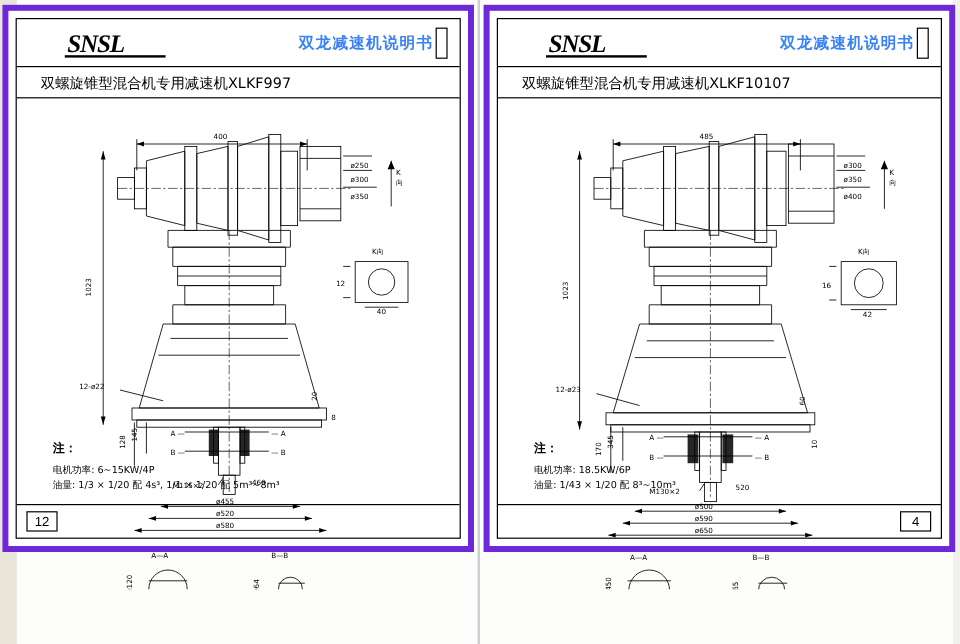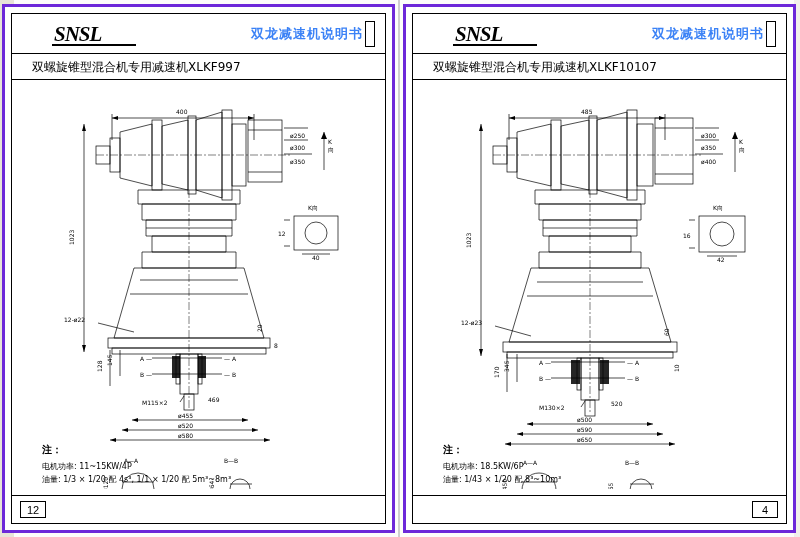--- a/index.html
+++ b/index.html
@@ -6,22 +6,22 @@
   body{
     width:800px;height:537px;background:#ffffff;
     font-family:"Liberation Sans", sans-serif;
     overflow:hidden;
   }
   .page{
     position:absolute;top:0;left:0;width:800px;height:537px;
     background:#fdfdfb;
   }
   .sheet{
-    position:absolute;top:4px;width:393px;height:529px;
-    background:#ffffff;border:3px solid #6d28d9;box-sizing:border-box;
+    position:absolute;top:4px;width:393px;height:456px;
+    background:#ffffff;border:5px solid #6d28d9;box-sizing:border-box;
   }
   .sheet.left{left:2px;}
   .sheet.right{left:403px;}
   .inner{
     position:absolute;left:6px;top:6px;right:6px;bottom:6px;
     border:1px solid #000;box-sizing:border-box;
   }
   
   .hdr{
     position:absolute;left:0;top:0;right:0;height:40px;
@@ -231,21 +231,21 @@
             <text x="202" y="412" stroke="none" fill="#000" transform="rotate(-90 202,412)">ø64</text>
             <text x="216" y="436" stroke="none" fill="#000">73.5</text>
             <line x1="212" y1="428" x2="244" y2="428"></line>
             <text x="248" y="432" stroke="none" fill="#000">18</text>
           </g>
         </svg>
       </div>
 
       <div class="notes">
         <div class="nlabel">注：</div>
-        <div class="nline">电机功率: 11~15KW/4P</div>
+        <div class="nline">电机功率: 6~15KW/4P</div>
         <div class="nline">油量: 1/3 × 1/20 配 4s³, 1/1 × 1/20 配 5m³~8m³</div>
       </div>
 
       <div class="foot"></div>
       <div class="pagenum l">12</div>
     </div>
   </div>
 
   <div class="sheet right">
     <div class="inner">

